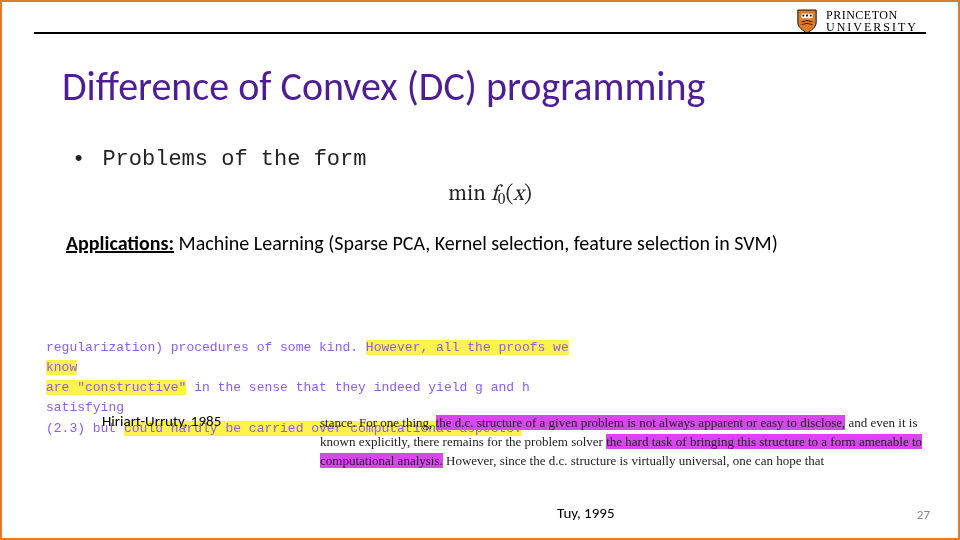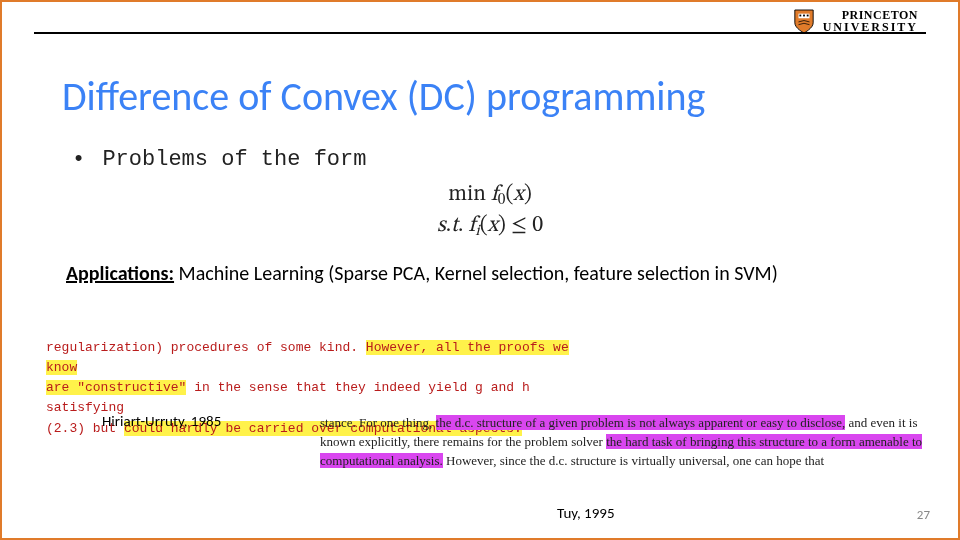--- a/index.html
+++ b/index.html
@@ -41,29 +41,29 @@
     height: 26px;
   }
   .logo-text {
     font-family: Georgia, "Times New Roman", serif;
     font-size: 12px;
     line-height: 1.0;
     letter-spacing: 0.5px;
     color: #000;
     text-transform: uppercase;
   }
-  .logo-text .l1 { font-weight: 700; text-align: right; }
-  .logo-text .l2 { font-weight: 700; letter-spacing: 2px; }
+  .logo-text .l1 { font-weight: 400; }
+  .logo-text .l2 { font-weight: 400; letter-spacing: 2px; }
   .title {
     position: absolute;
-    top: 70px;
+    top: 60px;
     left: 60px;
     font-size: 40px;
     font-weight: 300;
-    color: #3b82f6;
+    color: #4c1d95;
     letter-spacing: 0px;
   }
   .body {
     position: absolute;
     top: 145px;
     left: 60px;
     right: 40px;
   }
   .bullet {
     font-size: 22px;
@@ -97,21 +97,21 @@
     font-size: 20px;
     color: #000;
     margin-left: 4px;
   }
   .apps .u { text-decoration: underline; font-weight: 700; }
   .apps-rest { font-weight: 400; }
   .snippet {
     font-family: "Courier New", Courier, monospace;
     font-size: 13px;
     line-height: 1.55;
-    color: #b91c1c;
+    color: #8b5cf6;
   }
   .snippet .hl { background: #fff24a; }
   .snip1 {
     position: absolute;
     top: 336px;
     left: 44px;
     width: 540px;
   }
   .cite1 {
     position: absolute;
@@ -170,21 +170,20 @@
 
   <div class="topbar"></div>
 
   <div class="title">Difference of Convex (DC) programming</div>
 
   <div class="body">
     <div class="bullet">Problems of the form</div>
 
     <div class="math-block">
       <div>min <i>f</i><sub>0</sub>(<i>x</i>)</div>
-      <div><i>s</i>.<i>t</i>. <i>f</i><sub><i>i</i></sub>(<i>x</i>) ≤ 0</div>
     </div>
 
 
     <div class="apps">
       <span class="u">Applications:</span><span class="apps-rest"> Machine Learning (Sparse PCA, Kernel selection, feature selection in SVM)</span>
     </div>
   </div>
 
   <div class="snip1 snippet">
     <span>regularization) procedures of some kind. </span><span class="hl">However, all the proofs we know</span><br>

